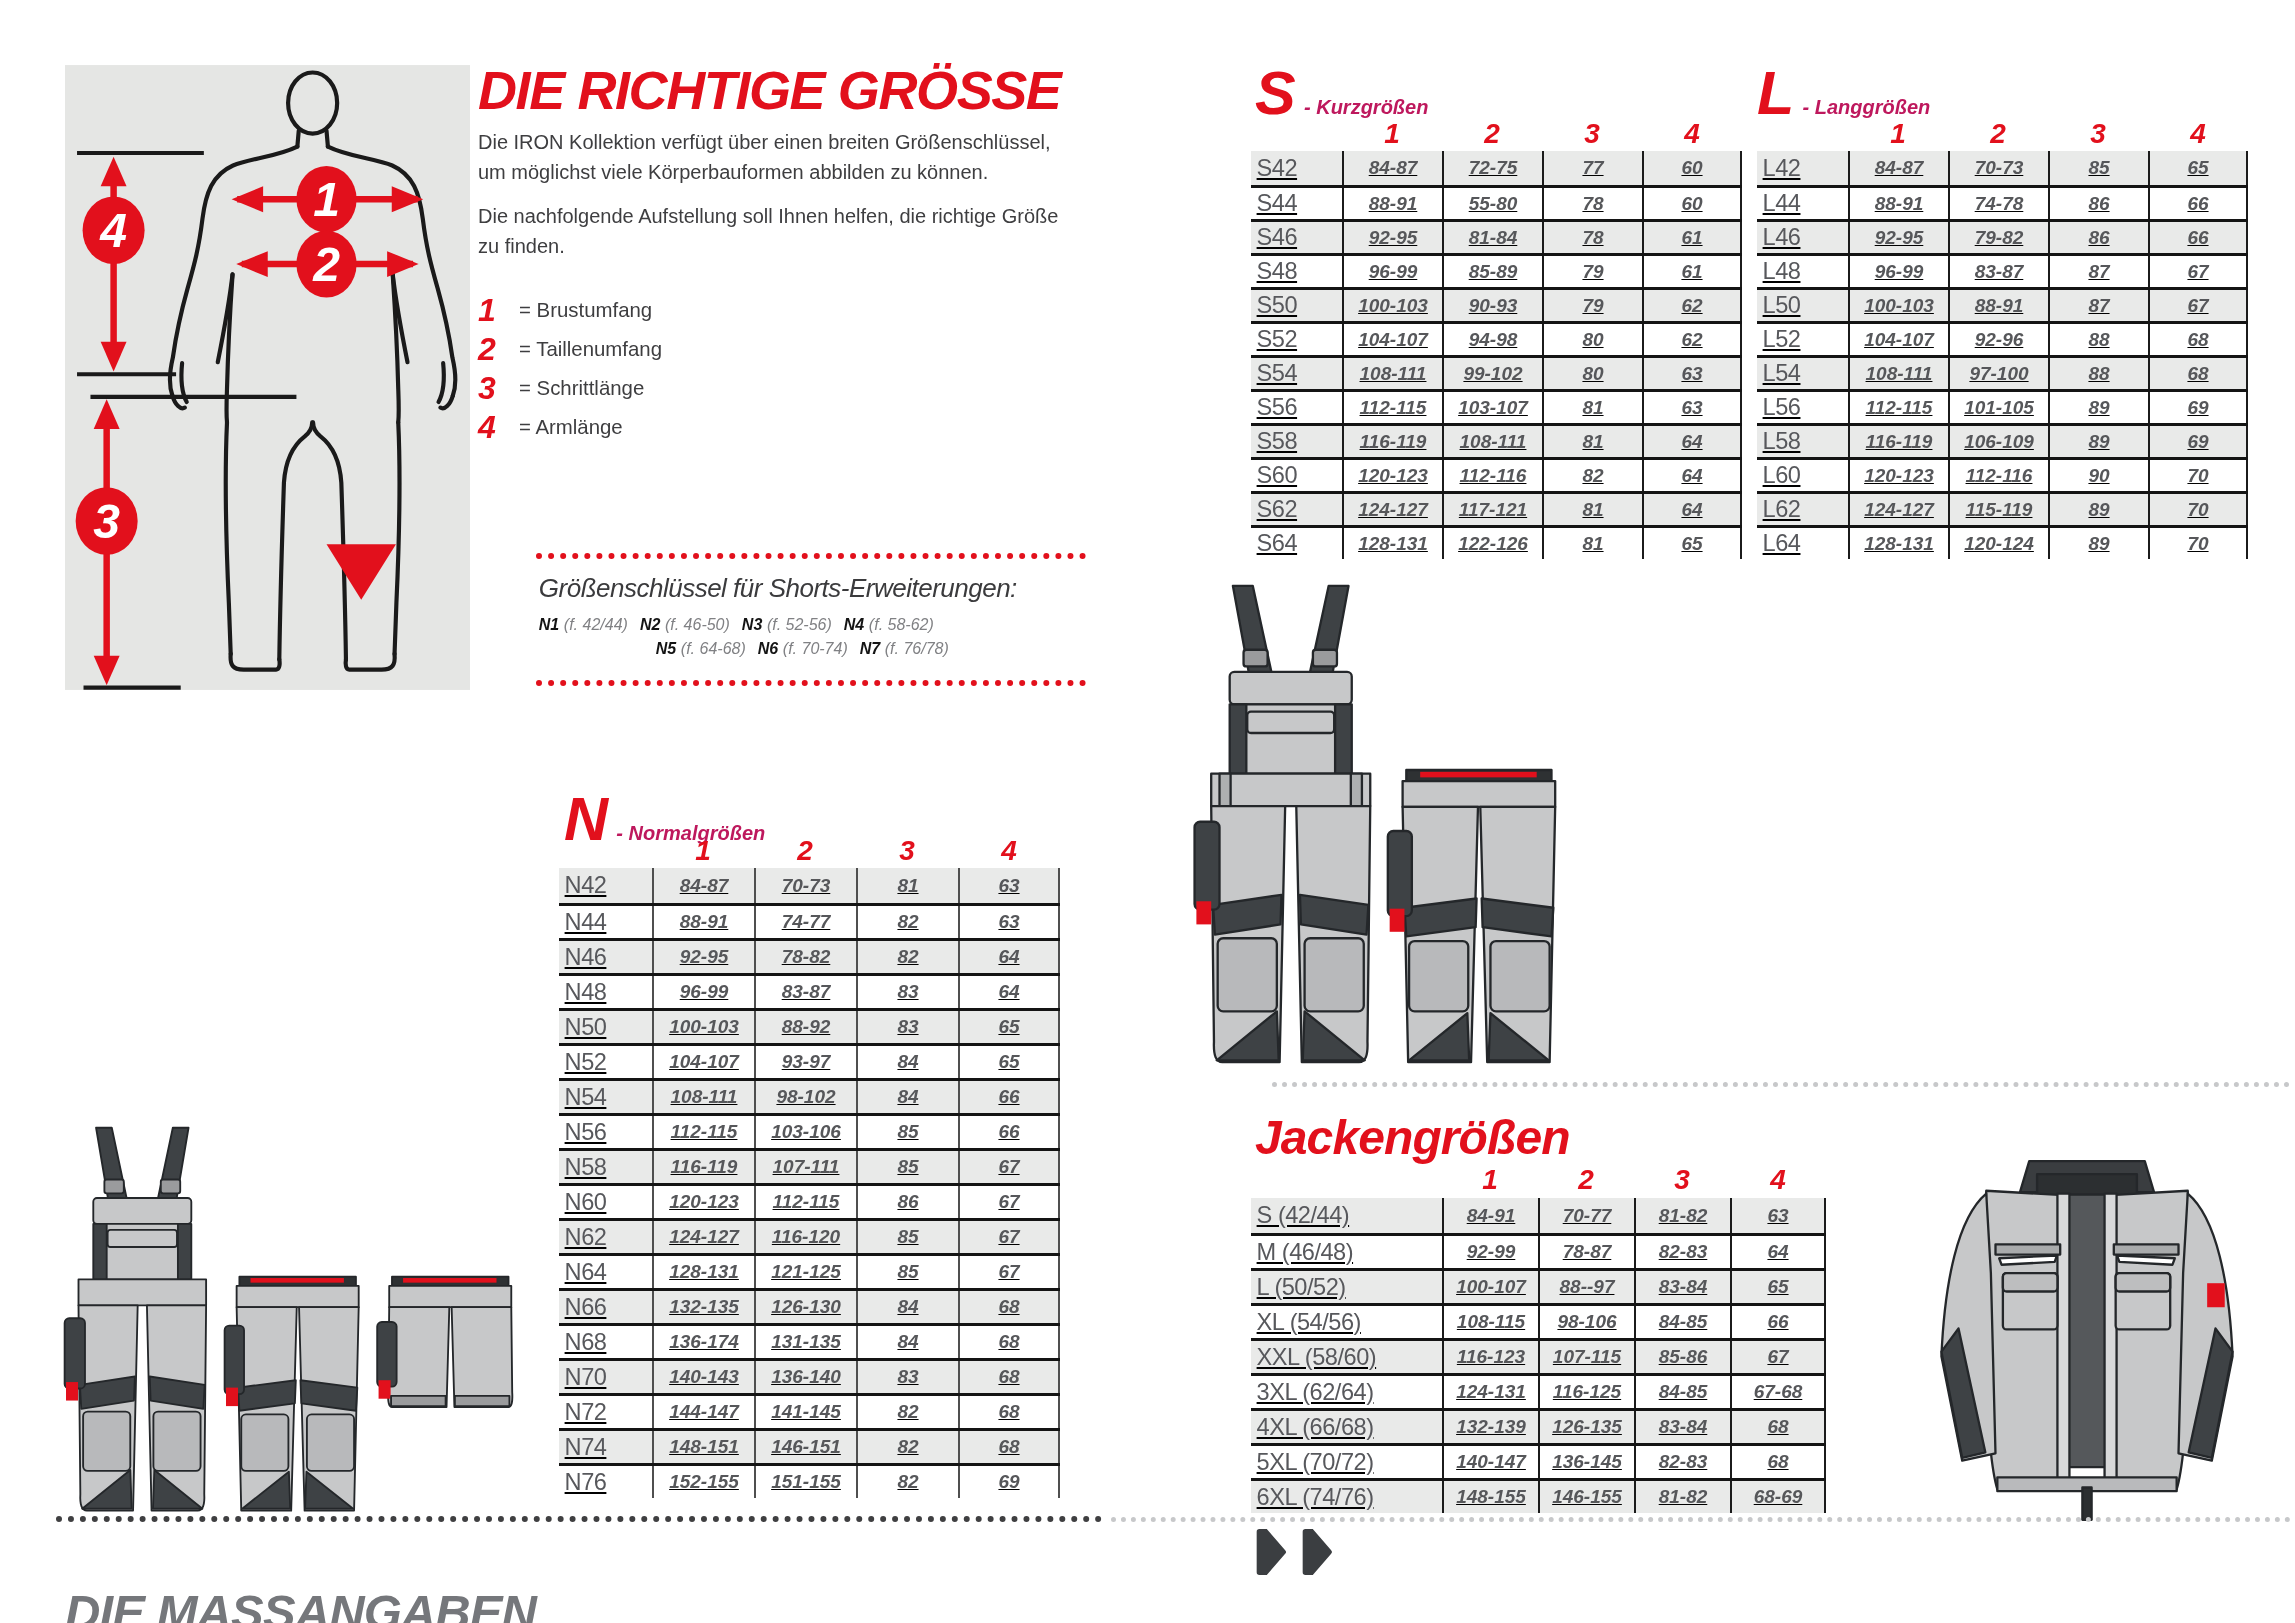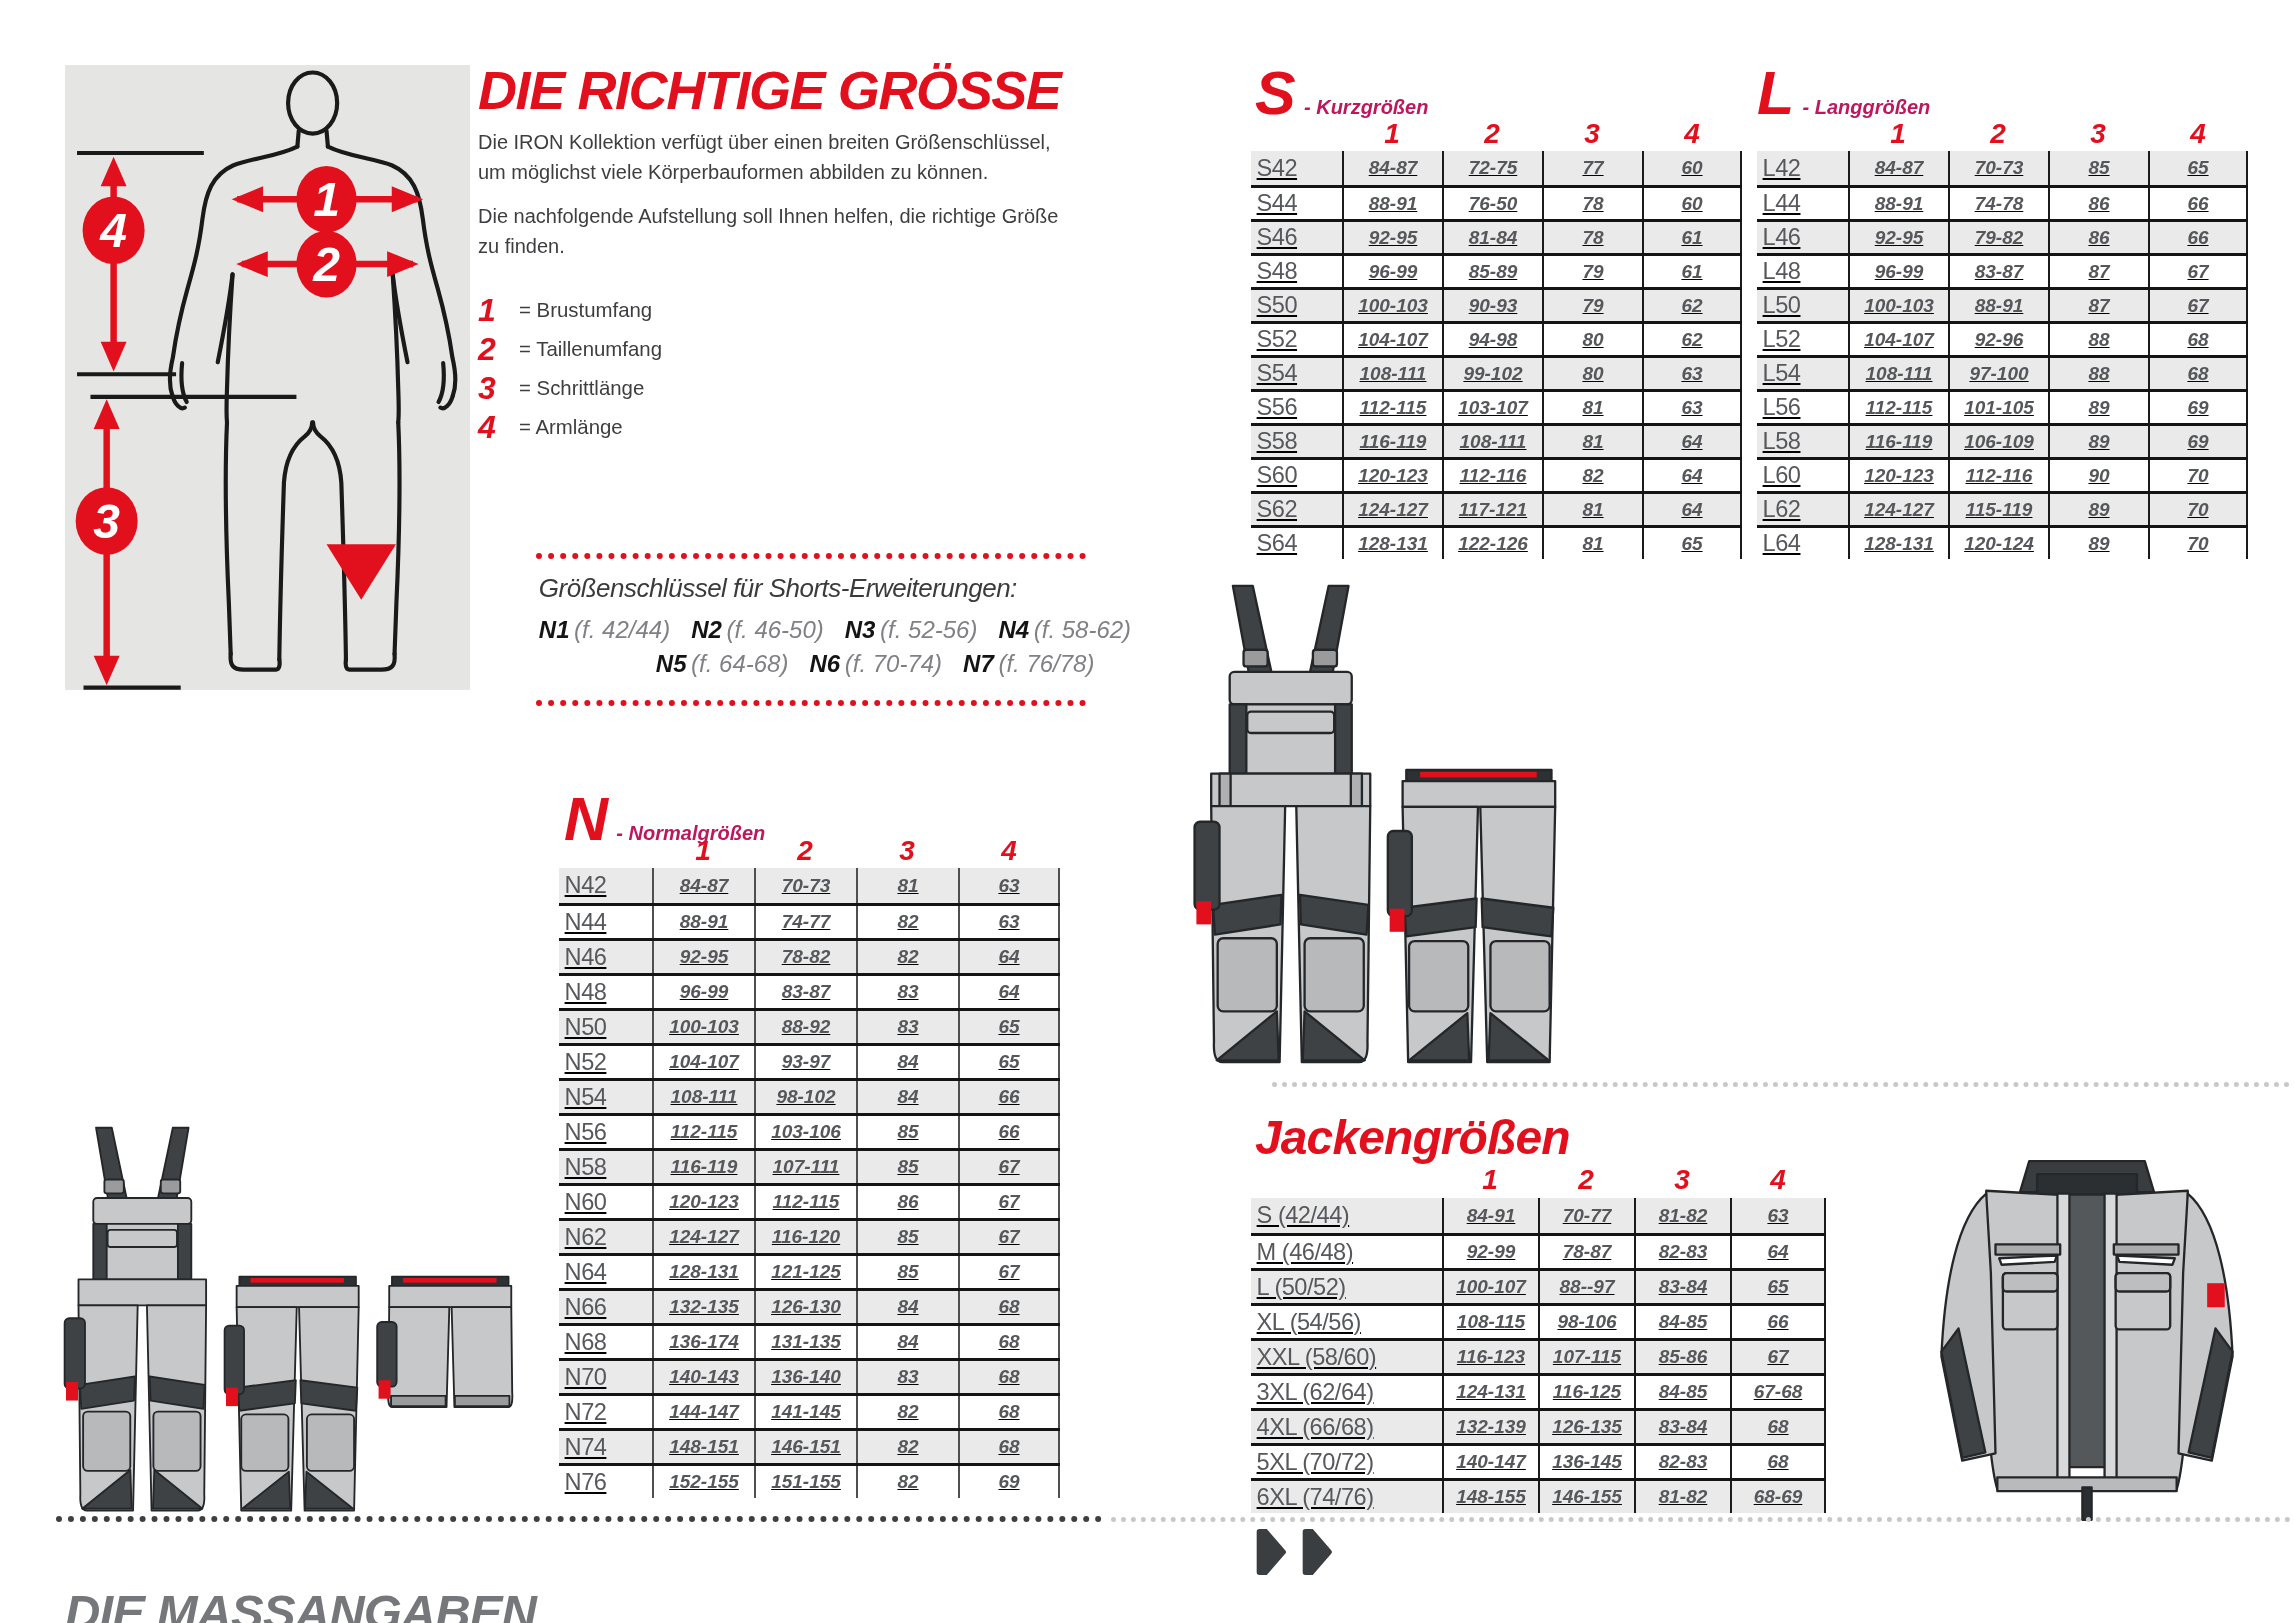--- a/index.html
+++ b/index.html
@@ -17,21 +17,21 @@
   .footer-title{font-size:49px;font-weight:bold;font-style:italic;color:#75777b;letter-spacing:-0.9px;white-space:nowrap;}
 
   
   .legend-item{display:flex;align-items:center;gap:12px;height:39px;}
   .legend-num{font-size:32px;font-weight:bold;font-style:italic;color:#e2101c;width:29px;}
   .legend-label{font-size:20.4px;color:#3e3e40;}
 
   
   .shorts-box{width:544px;border-top:6px dotted #e2101c;border-bottom:6px dotted #e2101c;padding:14px 2.8px 16.7px 2.8px;}
   .shorts-title{font-size:26px;font-style:italic;color:#3b3b3d;margin-bottom:12px;letter-spacing:-0.5px;white-space:nowrap;}
-  .shorts-line{display:flex;gap:21px;font-size:24px;white-space:nowrap;margin-bottom:5.6px;}
+  .shorts-line{display:flex;gap:12px;font-size:16px;white-space:nowrap;margin-bottom:5.6px;}
   .shorts-line.indent{margin-left:117px;}
   .shorts-code{font-weight:bold;font-style:italic;color:#141414;margin-right:4.6px;}
   .shorts-range{font-style:italic;color:#808184;}
 
   
   .colhead{display:grid;grid-template-columns:var(--cols);height:34px;align-items:end;}
   .colnum{font-size:28px;font-weight:bold;font-style:italic;color:#e2331c;text-align:center;color:#e2101c;}
   .stable{display:block;}
   .trow{display:grid;grid-template-columns:var(--cols);height:var(--rowh);box-sizing:border-box;text-decoration:underline;}
   .trow + .trow{border-top:3.7px solid #141414;}
@@ -173,21 +173,21 @@
       <div class="trow">
         <div class="tlabel">S42</div>
         <div class="tcell">84-87</div>
         <div class="tcell">72-75</div>
         <div class="tcell">77</div>
         <div class="tcell">60</div>
       </div>
       <div class="trow">
         <div class="tlabel">S44</div>
         <div class="tcell">88-91</div>
-        <div class="tcell">76-50</div>
+        <div class="tcell">55-80</div>
         <div class="tcell">78</div>
         <div class="tcell">60</div>
       </div>
       <div class="trow">
         <div class="tlabel">S46</div>
         <div class="tcell">92-95</div>
         <div class="tcell">81-84</div>
         <div class="tcell">78</div>
         <div class="tcell">61</div>
       </div>

